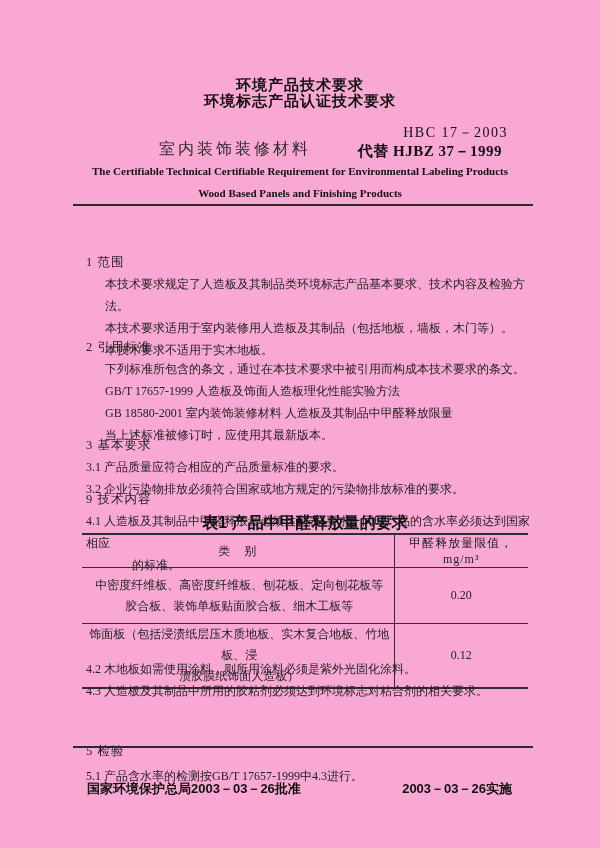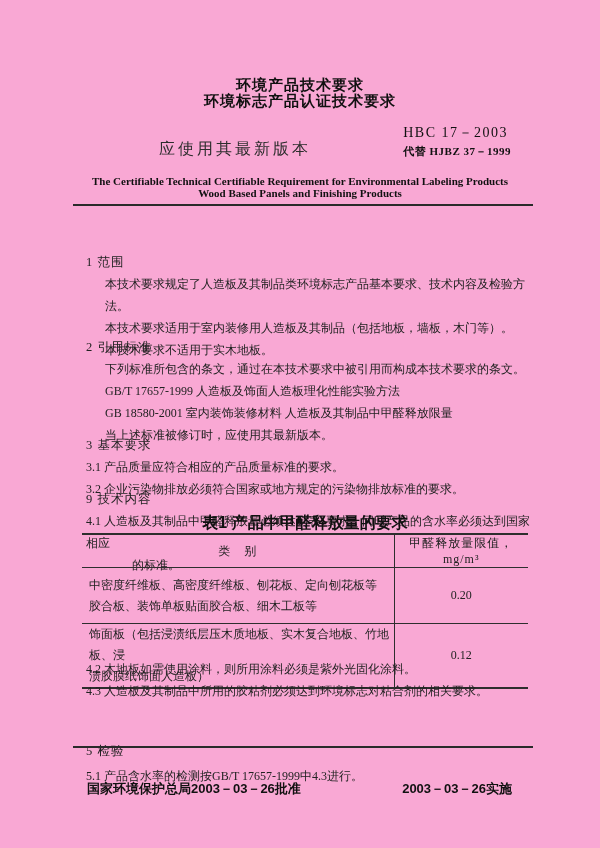--- a/index.html
+++ b/index.html
@@ -22,29 +22,29 @@
   .std-no {
     position:absolute; top:126px; right:92px; text-align:right;
     font-weight:normal; font-size:14px; line-height:14px; letter-spacing:1.5px;
     color:#111;
   }
   .product-title {
     position:absolute; top:139px; left:0; width:470px; text-align:center;
     font-size:16px; line-height:19px; letter-spacing:3px; color:#2d2d2d;
   }
   .replaces {
-    position:absolute; top:144px; right:89px; text-align:right;
-    font-weight:bold; font-size:11px; line-height:14px; letter-spacing:0.5px;
+    position:absolute; top:144px; right:98px; text-align:right;
+    font-weight:bold; font-size:15px; line-height:14px; letter-spacing:0.5px;
     color:#111;
   }
   .en-title {
     position:absolute; left:0; width:100%; text-align:center;
     font-weight:bold; font-size:11px; line-height:13px; color:#111;
   }
-  .e1 { top:175px; }
+  .e1 { top:165px; }
   .e2 { top:187px; }
   .rule {
     position:absolute; left:73px; width:460px; height:2px; background:#2a2a2a;
   }
   .header-rule { top:204px; }
   .footer-rule { top:746px; }
   
   .sec { position:absolute; left:82px; width:450px; font-size:12px; line-height:22px; color:#222; }
   .sec .h { padding-left:4px; font-size:12.5px; letter-spacing:1px;margin-top:40px; }
   .sec .item { padding-left:4px; }
@@ -54,21 +54,21 @@
   .table-title {
     position:absolute; top:514px; left:82px; width:446px; text-align:center;
     font-family:"Liberation Sans","DejaVu Sans",sans-serif;
     font-weight:bold; font-size:16px; line-height:18px; color:#111;
   }
   table.limits {
     position:absolute; top:533px; left:82px; width:446px;
     border-collapse:collapse; font-size:12px; color:#222;
     border-top:2px solid #2e2e2e; border-bottom:2px solid #2e2e2e;
   }
-  table.limits th, table.limits td { font-weight:normal; vertical-align:middle; }
+  table.limits th, table.limits td { font-weight:normal; vertical-align:middle;text-align:center; }
   table.limits .c1 { width:312px; border-right:1px solid #2e2e2e; }
   table.limits .c2 { width:134px; text-align:center; }
   table.limits thead th { height:20px; border-bottom:1px solid #2e2e2e; letter-spacing:1px; }
   table.limits tbody tr.r1 td { height:56px; border-bottom:1px solid #2e2e2e; }
   table.limits tbody tr.r2 td { height:46px; }
   table.limits td.c1 { padding-left:7px; padding-right:4px; }
   table.limits td.c1 div { line-height:21px; }
   
   .footer {
     position:absolute; top:751px; left:87px; right:88px;
@@ -79,21 +79,21 @@
 </style>
 </head>
 <body>
 
 <div class="page">
 
   <div class="cn-title t1">环境产品技术要求</div>
   <div class="cn-title t2">环境标志产品认证技术要求</div>
 
   <div class="std-no">HBC 17－2003</div>
-  <div class="product-title">应使用其最新版本</div>
+  <div class="product-title">室内装饰装修材料</div>
   <div class="replaces">代替 HJBZ 37－1999</div>
 
   <div class="en-title e1">The Certifiable Technical Certifiable Requirement for Environmental Labeling Products</div>
   <div class="en-title e2">Wood Based Panels and Finishing Products</div>
 
   <div class="rule header-rule"></div>
 
   <div class="sec" style="top:211px">
     <div class="h">1 范围</div>
     <div class="p">本技术要求规定了人造板及其制品类环境标志产品基本要求、技术内容及检验方法。</div>

